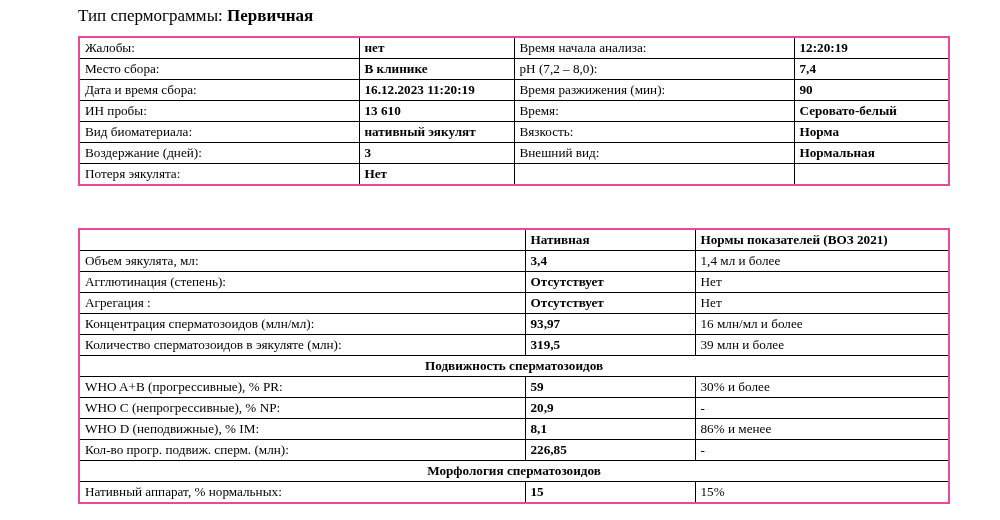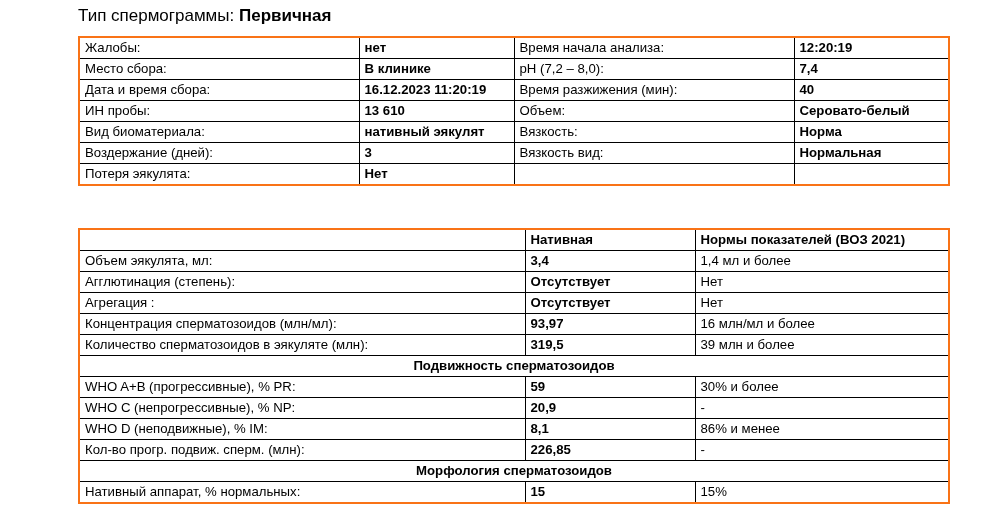--- a/index.html
+++ b/index.html
@@ -13,20 +13,21 @@
     height: 520px;
     font-family: "Liberation Sans", "DejaVu Sans", sans-serif;
     color: #000000;
     overflow: hidden;
   }
   .page {
     position: relative;
     width: 1000px;
     height: 460px;
     box-sizing: border-box;
+    font-family: Liberation Serif, serif;
   }
 
   
   .doc-title {
     position: absolute;
     left: 78px;
     top: 4px;
     font-size: 17px;
     line-height: 24px;
     white-space: nowrap;
@@ -55,21 +56,21 @@
   table.rep td.lbl  { font-weight: 400; }
   table.rep td.val  { font-weight: 700; }
   table.rep td.norm { font-weight: 400; margin-top: 33px; }
   td.section {
     font-weight: 700;
     text-align: center;
   }
 
   
   table.rep {
-    border: 2px solid #f97316;
+    border: 2px solid #ec4899;
   }
 
   
   #table-anamnesis {
     left: 78px;
     top: 36px;
     width: 870px;
   }
   #table-anamnesis col.c1 { width: 280px; }
   #table-anamnesis col.c2 { width: 155px; }
@@ -113,38 +114,38 @@
         <tr>
           <td class="lbl">Место сбора:</td>
           <td class="val">В клинике</td>
           <td class="lbl">pH (7,2 – 8,0):</td>
           <td class="val">7,4</td>
         </tr>
         <tr>
           <td class="lbl">Дата и время сбора:</td>
           <td class="val">16.12.2023 11:20:19</td>
           <td class="lbl">Время разжижения (мин):</td>
-          <td class="val">40</td>
+          <td class="val">90</td>
         </tr>
         <tr>
           <td class="lbl">ИН пробы:</td>
           <td class="val">13 610</td>
-          <td class="lbl">Объем:</td>
+          <td class="lbl">Время:</td>
           <td class="val">Серовато-белый</td>
         </tr>
         <tr>
           <td class="lbl">Вид биоматериала:</td>
           <td class="val">нативный эякулят</td>
           <td class="lbl">Вязкость:</td>
           <td class="val">Норма</td>
         </tr>
         <tr>
           <td class="lbl">Воздержание (дней):</td>
           <td class="val">3</td>
-          <td class="lbl">Вязкость вид:</td>
+          <td class="lbl">Внешний вид:</td>
           <td class="val">Нормальная</td>
         </tr>
         <tr>
           <td class="lbl">Потеря эякулята:</td>
           <td class="val">Нет</td>
           <td class="lbl"></td>
           <td class="val"></td>
         </tr>
       </tbody>
   </table>

